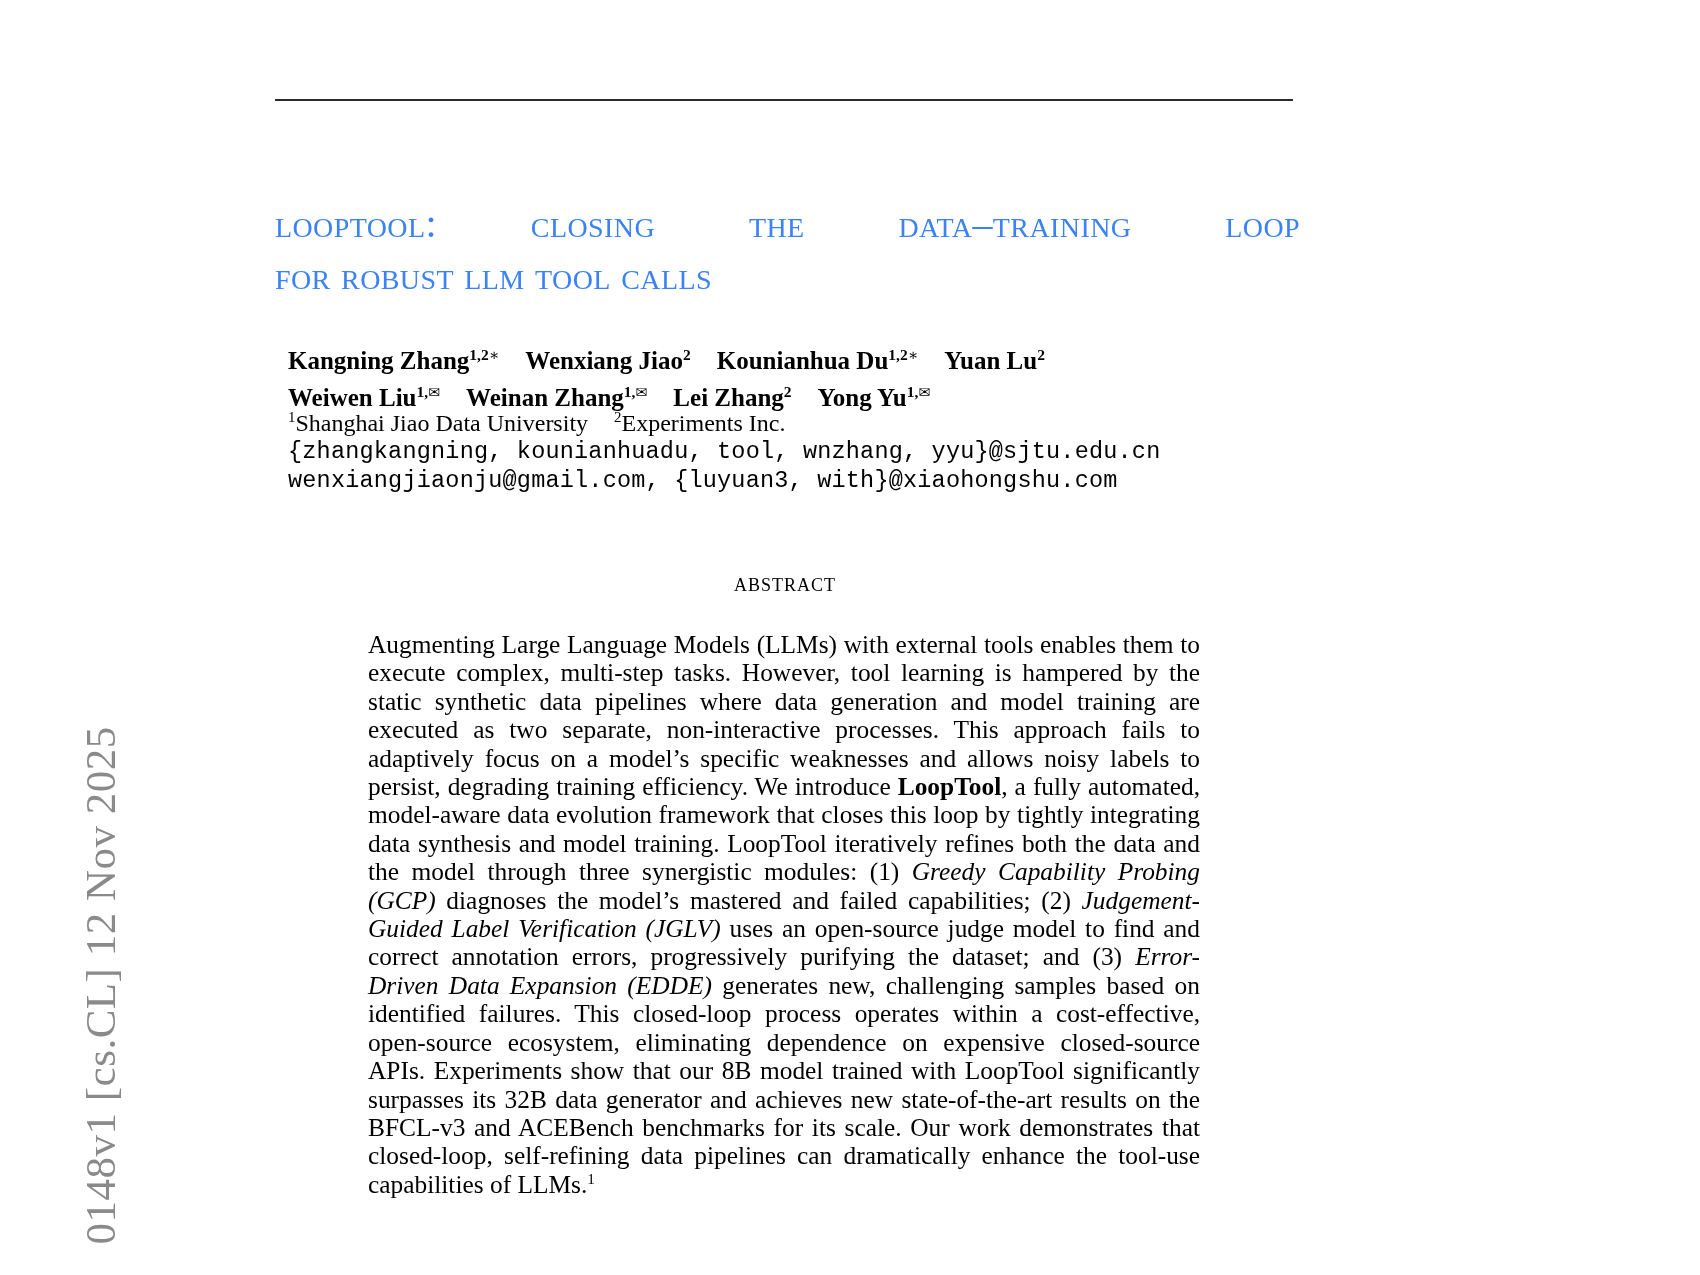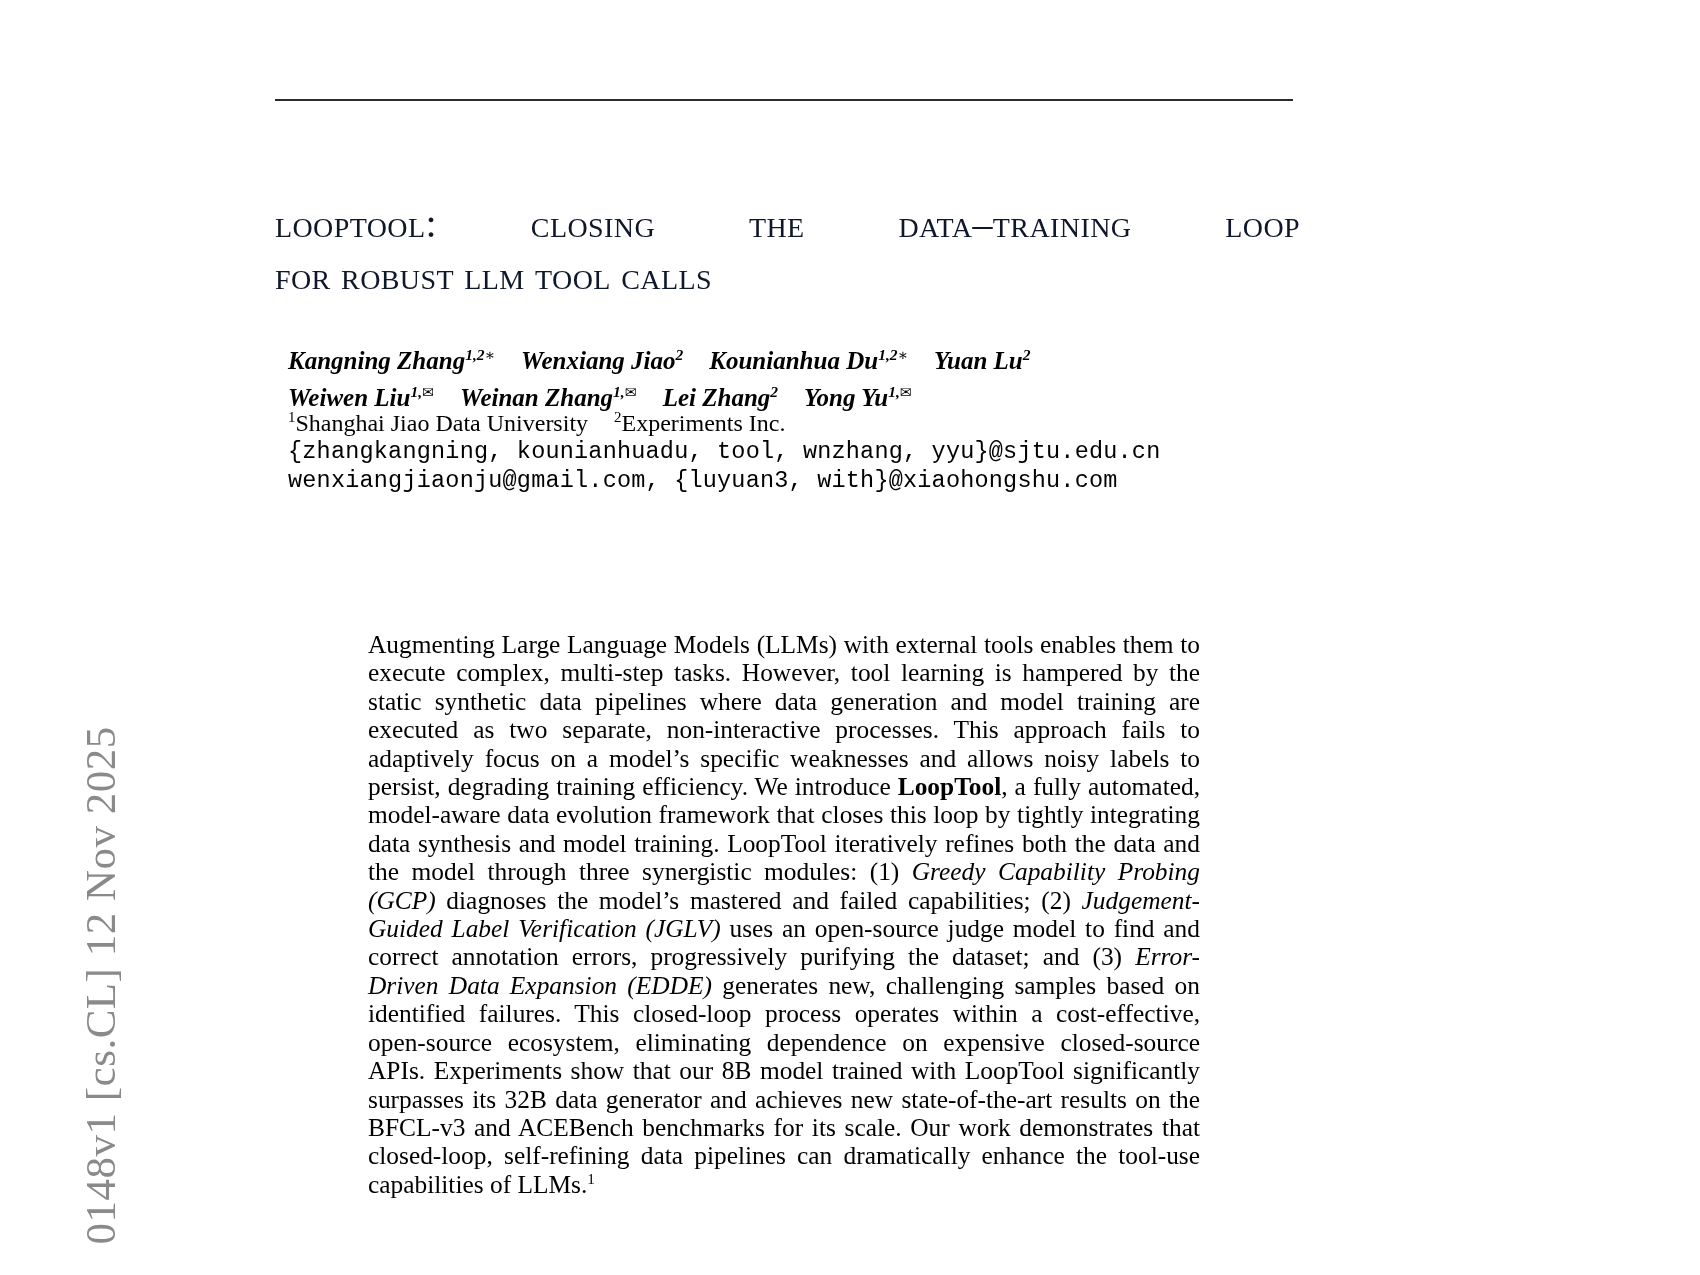--- a/index.html
+++ b/index.html
@@ -55,41 +55,41 @@
   .paper-title {
     position: absolute;
     left: 275px;
     top: 198px;
     width: 1025px;
     font-size: 40px;
     line-height: 52px;
     font-variant: small-caps;
     text-transform: lowercase;
     letter-spacing: 0.4px;
-    color: #0f172a;
+    color: #3b82f6;
     text-align: justify;
     text-align-last: left;
   }
   .paper-title .tline { display: block; }
   .paper-title .tline1 {
     text-align: justify;
     text-align-last: justify;
   }
 
   
   .authors {
     position: absolute;
     left: 288px;
     top: 345px;
     width: 1010px;
     font-size: 25px;
     font-weight: bold;
     line-height: 32px;
   }
-  .authors .aline { display: block; white-space: nowrap; font-style: italic; }
+  .authors .aline { display: block; white-space: nowrap; }
   .authors .aline2 { margin-top: 5px; }
   .auth { margin-right: 26px; }
   .auth:last-child { margin-right: 0; }
   .authors sup {
     font-size: 0.62em;
     vertical-align: super;
     font-weight: bold;
     line-height: 0;
   }
   .authors sup .star {
@@ -190,18 +190,19 @@
 
   <div class="affils">
     <span><sup>1</sup><span>Shanghai Jiao Data University</span></span><span class="affil-gap"></span><span><sup>2</sup><span>Experiments Inc.</span></span>
   </div>
 
   <div class="emails">
     <span class="eline">{zhangkangning, kounianhuadu, tool, wnzhang, yyu}@sjtu.edu.cn</span>
     <span class="eline">wenxiangjiaonju@gmail.com, {luyuan3, with}@xiaohongshu.com</span>
   </div>
 
+  <div class="abstract-heading">Abstract</div>
 
   <div class="abstract-body">
     <span>Augmenting Large Language Models (LLMs) with external tools enables them to execute complex, multi-step tasks. However, tool learning is hampered by the static synthetic data pipelines where data generation and model training are executed as two separate, non-interactive processes. This approach fails to adaptively focus on a model’s specific weaknesses and allows noisy labels to persist, degrading training efficiency. We introduce </span><b>LoopTool</b><span>, a fully automated, model-aware data evolution framework that closes this loop by tightly integrating data synthesis and model training. LoopTool iteratively refines both the data and the model through three synergistic modules: (1) </span><i>Greedy Capability Probing (GCP)</i><span> diagnoses the model’s mastered and failed capabilities; (2) </span><i>Judgement-Guided Label Verification (JGLV)</i><span> uses an open-source judge model to find and correct annotation errors, progressively purifying the dataset; and (3) </span><i>Error-Driven Data Expansion (EDDE)</i><span> generates new, challenging samples based on identified failures. This closed-loop process operates within a cost-effective, open-source ecosystem, eliminating dependence on expensive closed-source APIs. Experiments show that our 8B model trained with LoopTool significantly surpasses its 32B data generator and achieves new state-of-the-art results on the BFCL-v3 and ACEBench benchmarks for its scale. Our work demonstrates that closed-loop, self-refining data pipelines can dramatically enhance the tool-use capabilities of LLMs.</span><sup>1</sup>
   </div>
 
 </div>
 
 </body></html>

